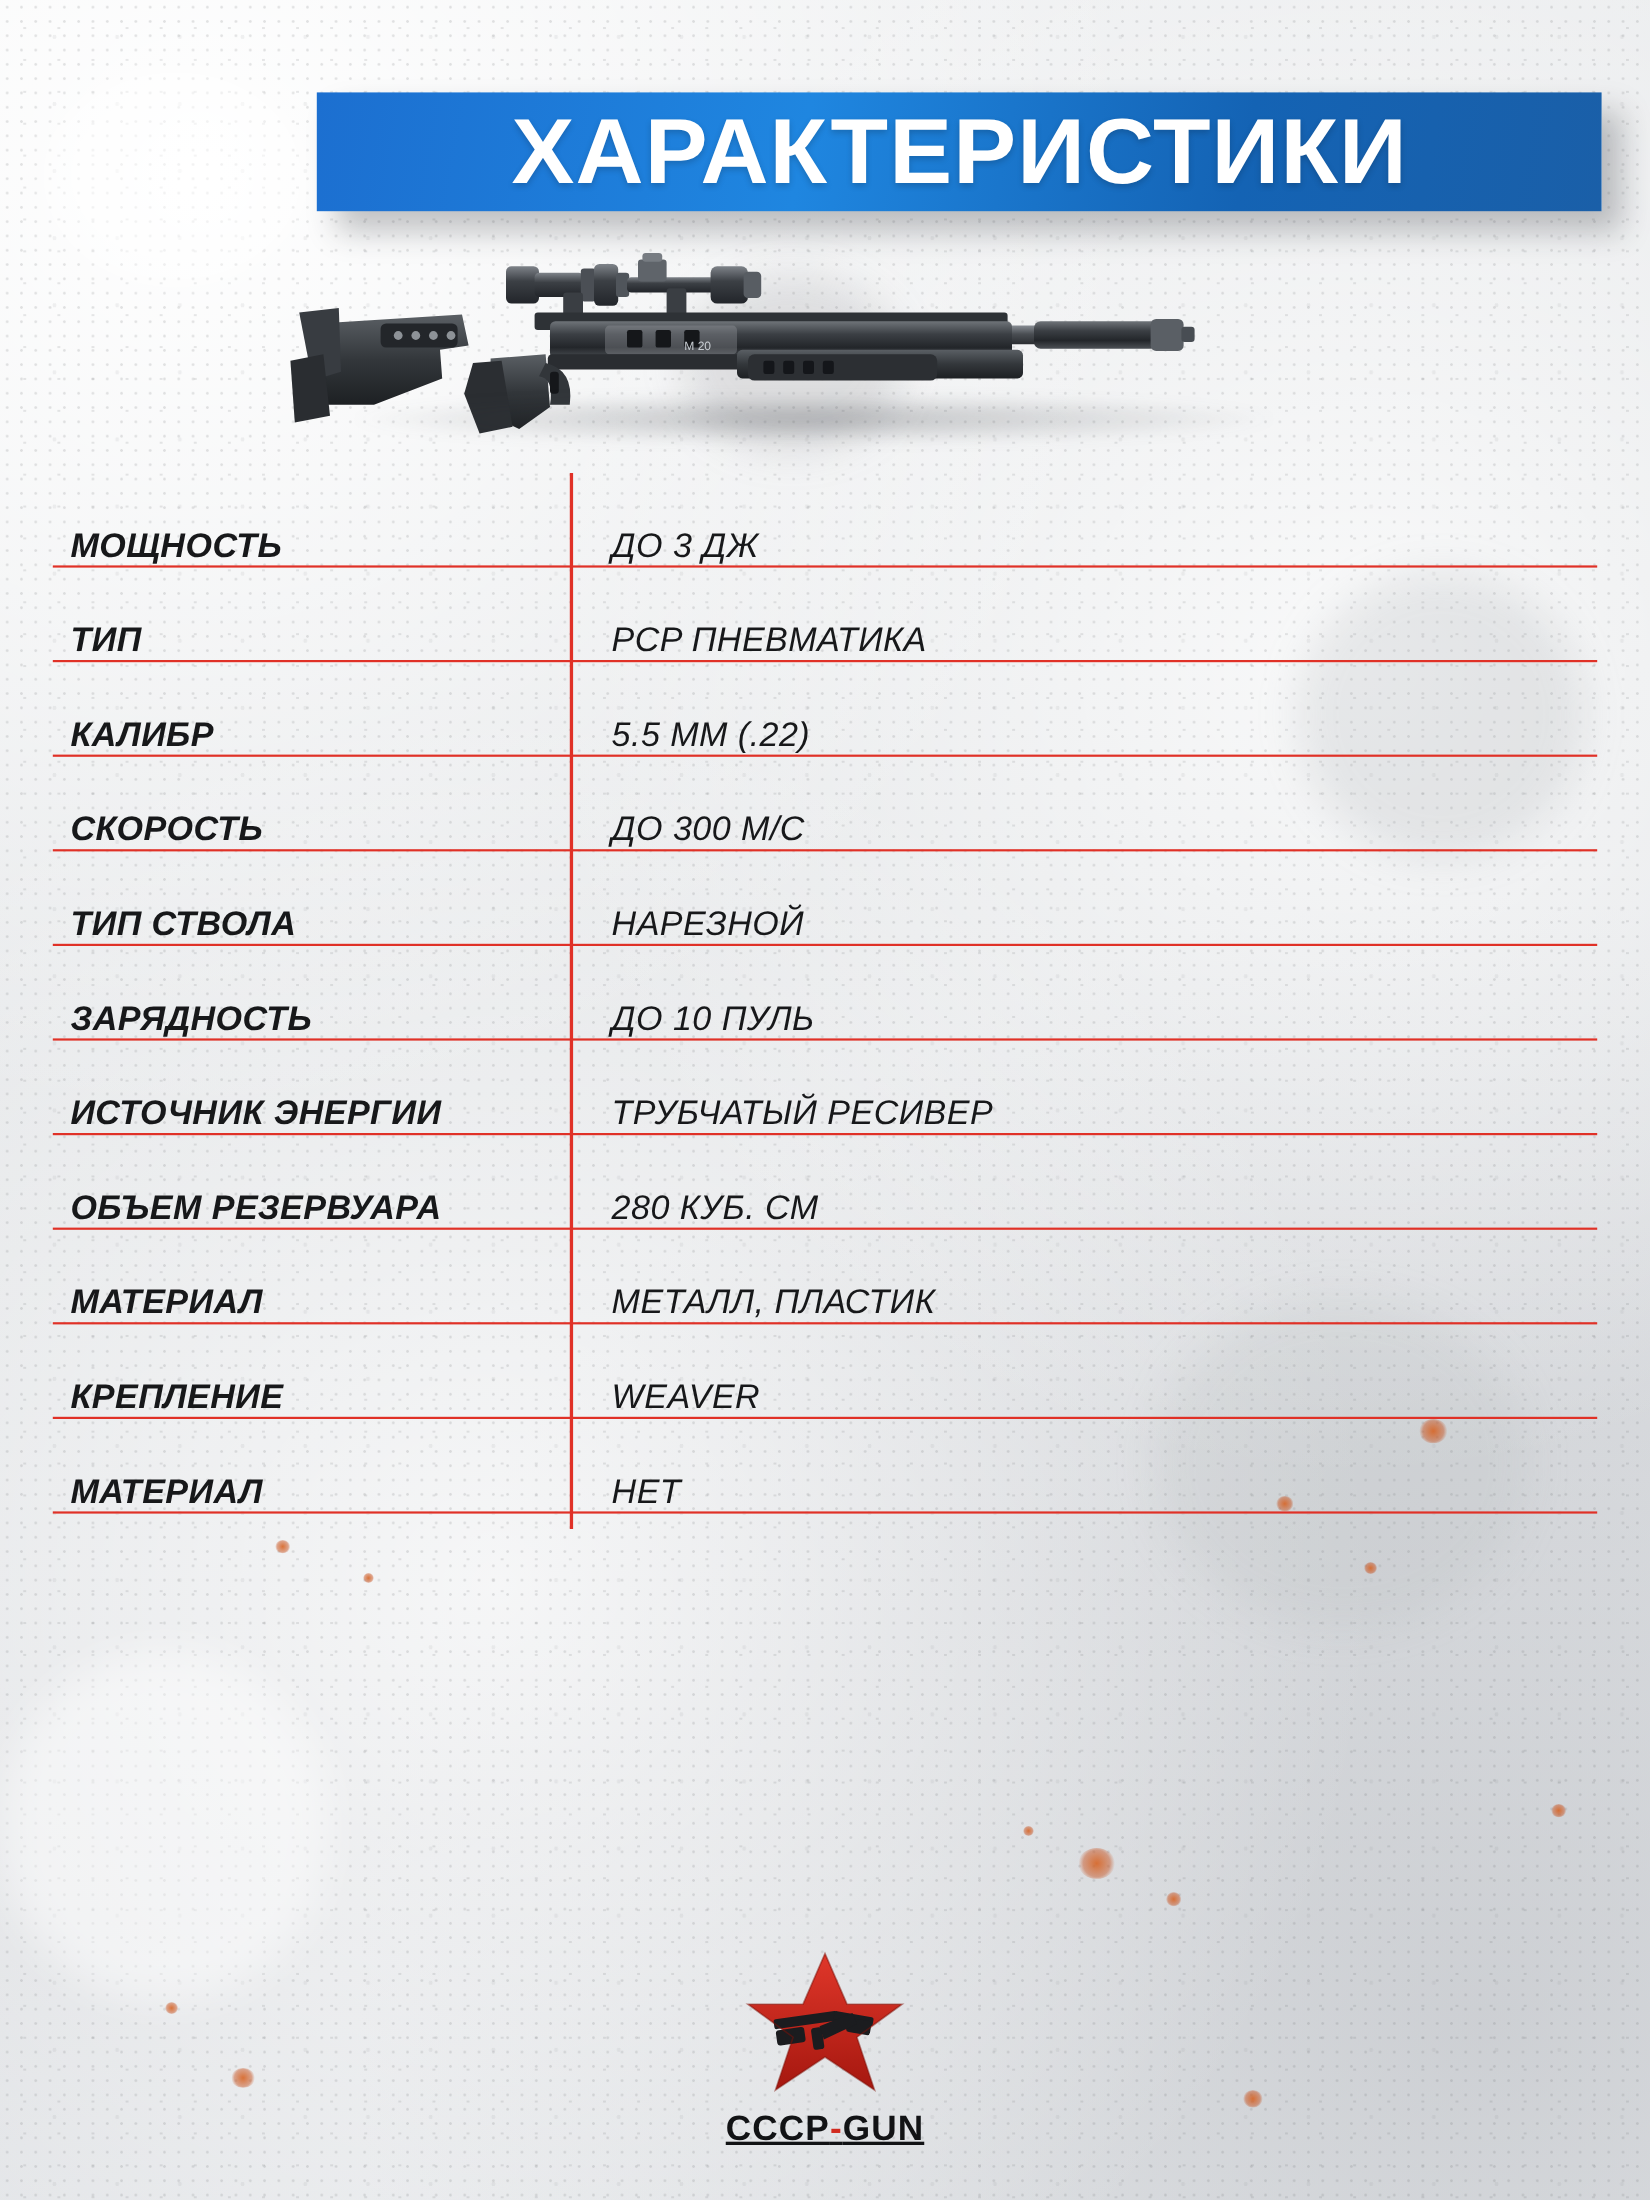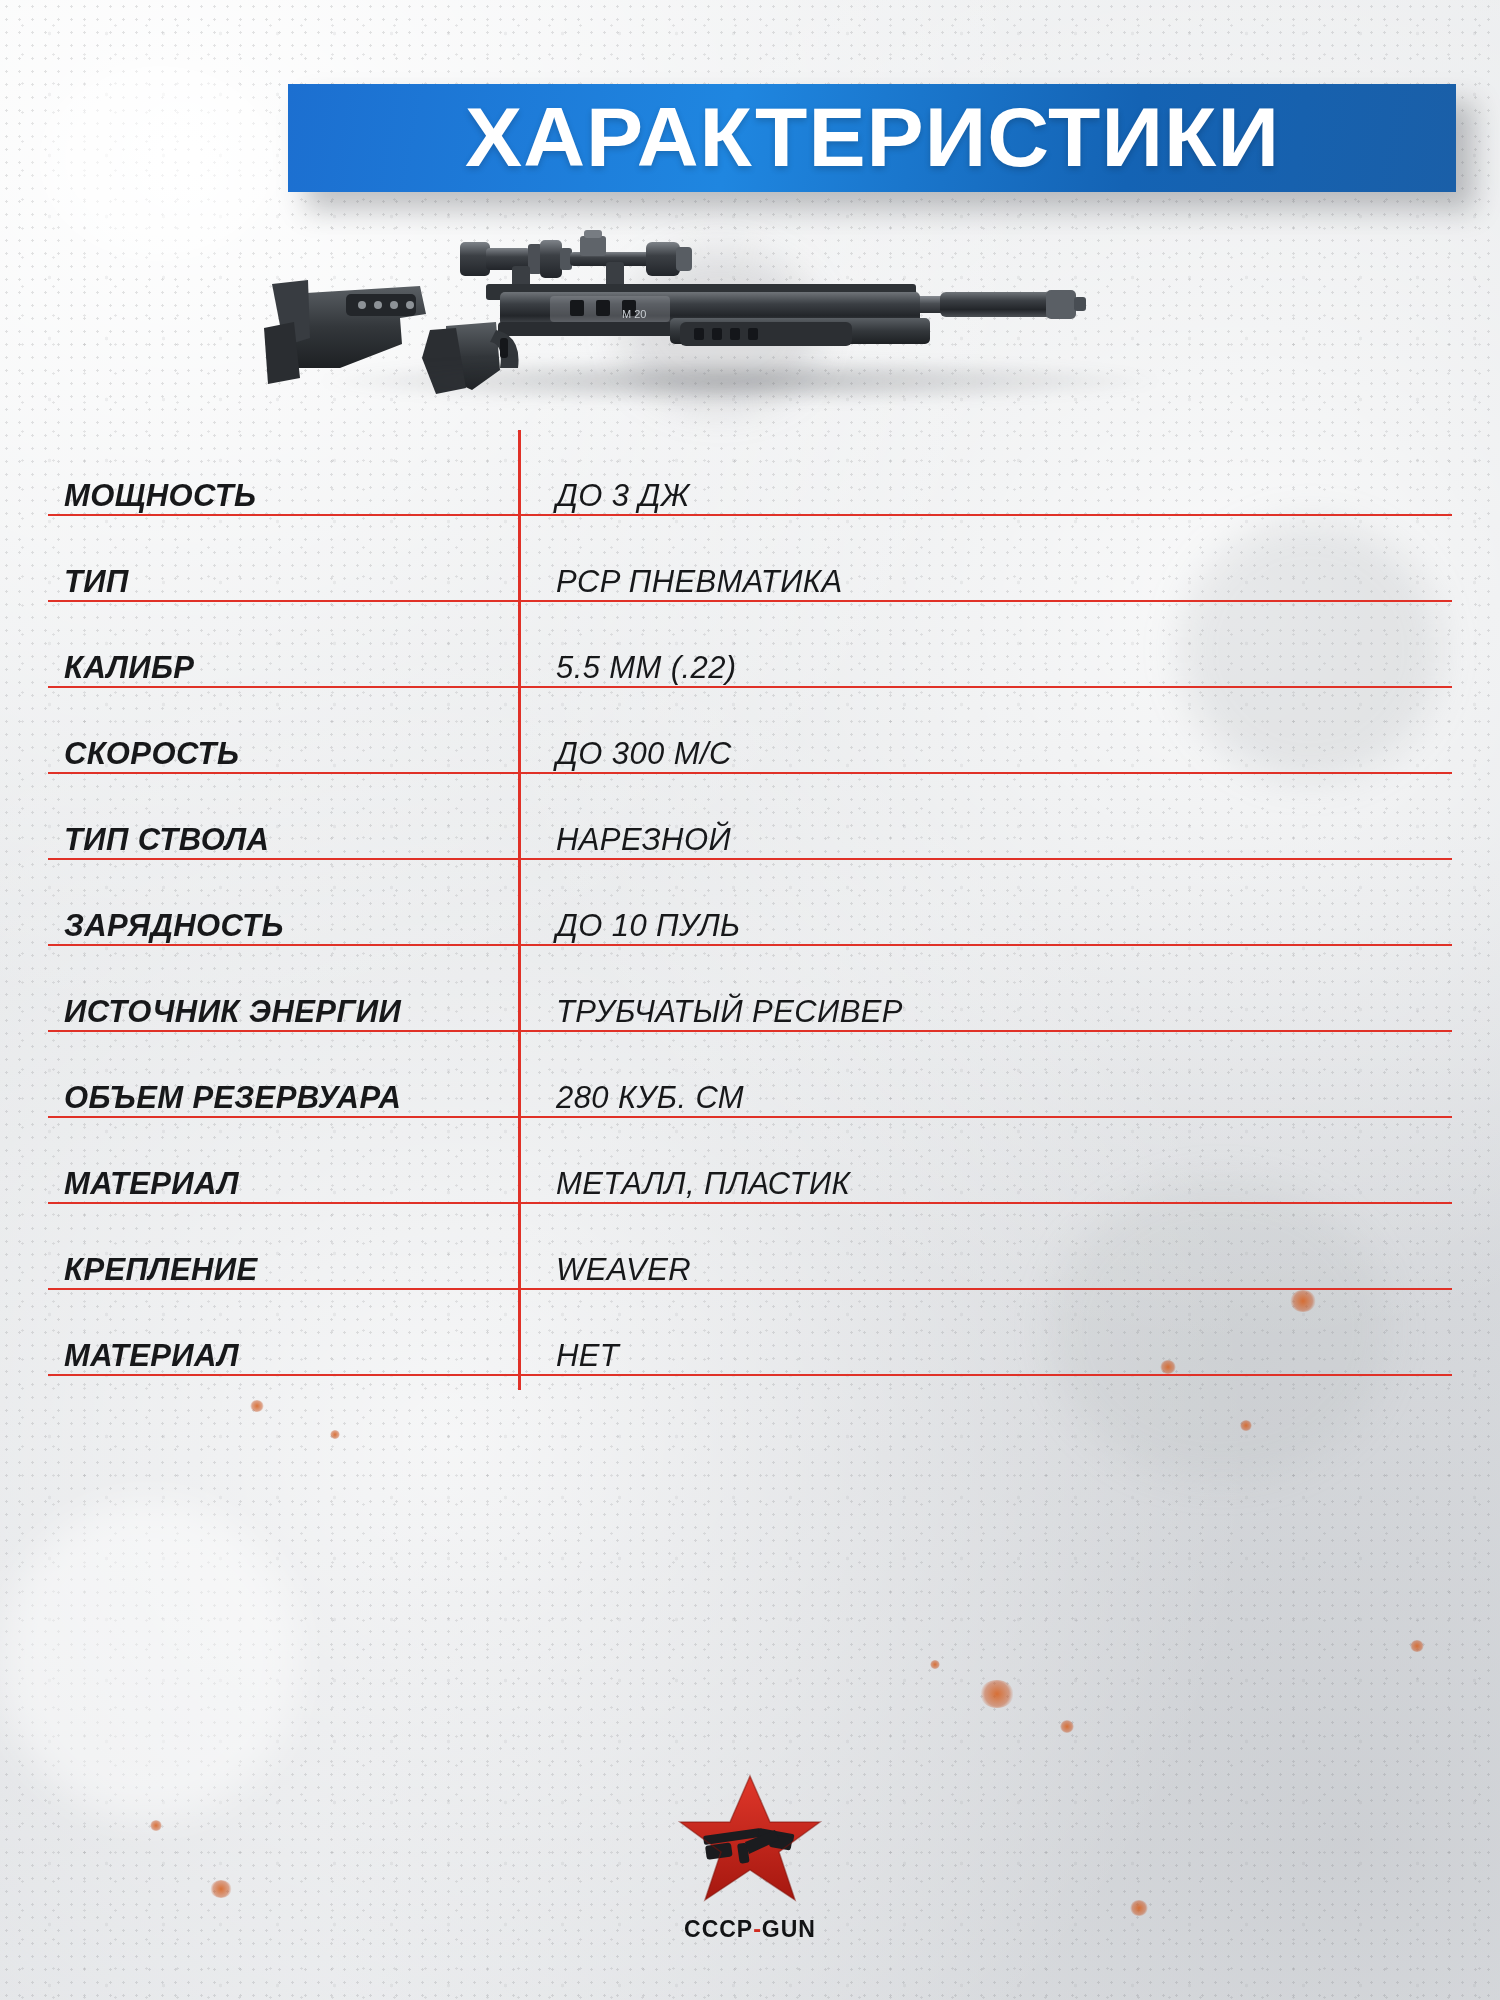--- a/index.html
+++ b/index.html
@@ -155,24 +155,25 @@
     text-align: center;
   }
   .logo-mark {
     width: 150px;
     height: 140px;
     margin: 0 auto;
     position: relative;
   }
   .logo-text {
     margin-top: 6px;
-    font-size: 23px;
+    font-size: 32px;
     font-weight: 700;
     letter-spacing: 1px;
     color: #121315;
+    text-decoration: underline;
   }
   .logo-text .red { color: #d12a1f; }
 </style>
 </head>
 <body>
 
 <div class="bg"></div>
 <div class="bg-grain"></div>
 <div class="bg-blotch b1"></div>
 <div class="bg-blotch b2"></div>

